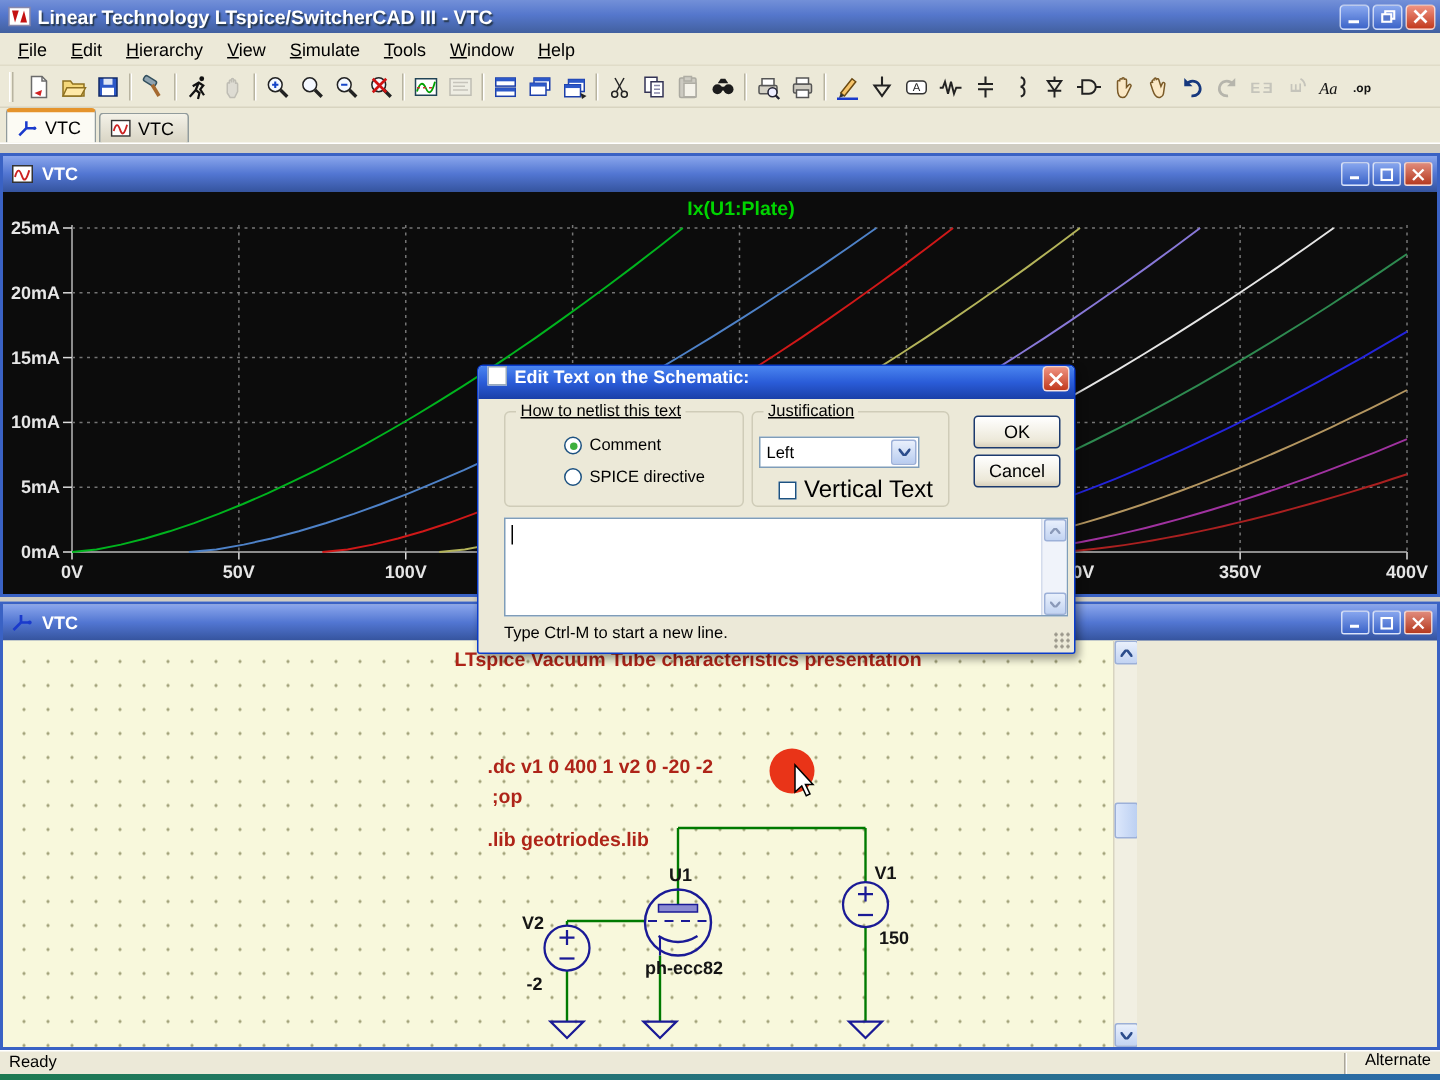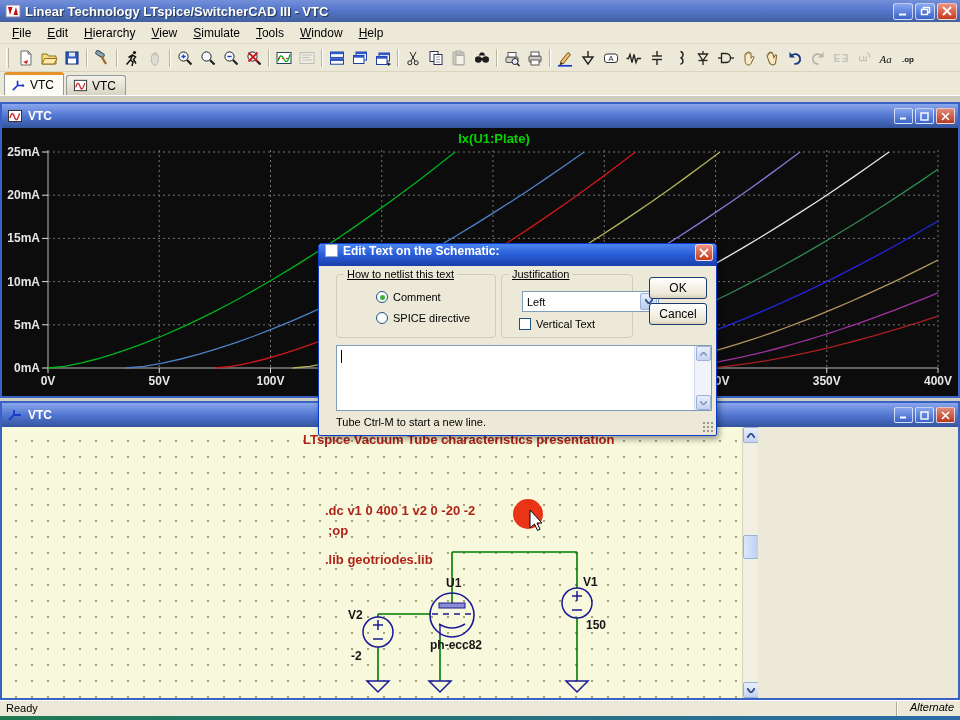--- a/index.html
+++ b/index.html
@@ -97,41 +97,41 @@
   .grp .glabel { position:absolute; left:7px; top:-7px; background:#ece9d8; padding:0 3px; font-size:11px;text-decoration:underline; }
   .radio-row { position:absolute; display:flex; align-items:center; gap:5px; font-size:11px;margin-left:21px; }
   .radio { width:12px; height:12px; border-radius:50%; border:1px solid #1d5281; background:#fff;
     display:flex; align-items:center; justify-content:center; }
   .radio .dot { width:5px; height:5px; border-radius:50%; background:#3db03d; display:none; }
   .combo { position:absolute; height:21px; background:#fff; border:1px solid #7f9db9; display:flex;
     align-items:center; font-size:11px; }
   .combo .cval { flex:1; padding-left:4px; }
   .combo .combo-btn { width:17px; height:17px; margin:1px; border:1px solid #9cb0d8; border-radius:2px;
     background:linear-gradient(180deg,#e9f0fc,#b8ccf0); display:flex; align-items:center; justify-content:center; }
-  .check-row { position:absolute; display:flex; align-items:center; gap:5px; font-size:11px; }
+  .check-row { position:absolute; display:flex; align-items:center; gap:5px; font-size:16px; }
   .checkbox { width:12px; height:12px; border:1px solid #1d5281; background:#fff; }
   .xp-btn { position:absolute; width:58px; height:22px; border:1px solid #1c3a6e; border-radius:3px;
     background:linear-gradient(180deg,#ffffff,#ece8d8 80%,#d8d0bc); font-size:12px;
     display:flex; align-items:center; justify-content:center; }
   .dlg-textarea { position:absolute; left:17px; top:101px; width:376px; height:66px; background:#fff;
     border:1px solid #7f9db9; }
   .caret { position:absolute; left:4px; top:4px; width:1px; height:13px; background:#000; }
   .ta-scroll { position:absolute; right:0; top:0; width:17px; height:64px; background:#f0f3fa; border-left:1px solid #d4dcec; }
   .ta-scroll .sbtn { width:15px; height:15px; left:1px; }
   .dlg-hint { position:absolute; left:17px; top:172px; font-size:11px; }
   .grip { position:absolute; right:2px; bottom:2px; width:12px; height:12px;
     background:radial-gradient(#9a968a 1px, transparent 1.2px); background-size:4px 4px; }
 
   
   .statusbar { position:absolute; left:0; top:700px; width:960px; height:16px; background:#ece9d8;
     border-top:1px solid #fff; font-size:11px; }
   .status-left { position:absolute; left:6px; top:1px; }
   .status-div { position:absolute; right:62px; top:1px; width:2px; height:14px;
     border-left:1px solid #aaa69a; border-right:1px solid #fff; }
-  .status-right { position:absolute; right:6px; top:0;font-style:italic; }
+  .status-right { position:absolute; right:6px; top:0; }
   .bottomstrip { position:absolute; left:0; top:716px; width:960px; height:4px;
     background:linear-gradient(90deg,#1e7a52,#2c6ba8); }
 </style>
 </head>
 <body>
 
 <div class="titlebar">
   <span class="logo">
     <svg viewBox="0 0 16 16">
         <rect x="1" y="2" width="14" height="12" fill="#fff" stroke="#88a"></rect>
@@ -659,21 +659,21 @@
       <span>Comment</span>
     </label>
     <label class="radio-row" style="left:18px;top:37px">
       <span class="radio"></span>
       <span>SPICE directive</span>
     </label>
   </div>
 
   <div class="grp" style="left:182px;top:30px;width:132px;height:64px">
     <span class="glabel">Justification</span>
-    <div class="combo" style="left:20px;top:16px;width:137px">
+    <div class="combo" style="left:4px;top:16px;width:107px">
       <span class="cval">Left</span>
       <span class="combo-btn">
         <svg width="8" height="5">
             <path d="M0 0 L4 5 L8 0" fill="none" stroke="#2c4d8c" stroke-width="1.8"></path>
           </svg>
       </span>
     </div>
     <label class="check-row" style="left:17px;top:43px">
       <span class="checkbox"></span>
       <span>Vertical Text</span>
@@ -692,21 +692,21 @@
           </svg>
       </div>
       <div class="sbtn" style="bottom:0;top:auto">
         <svg width="7" height="4">
             <path d="M0 0 L3.5 4 L7 0" fill="none" stroke="#8a99b8" stroke-width="1.6"></path>
           </svg>
       </div>
     </div>
   </div>
 
-  <div class="dlg-hint">Tube Ctrl-M to start a new line.</div>
+  <div class="dlg-hint">Type Ctrl-M to start a new line.</div>
   <div class="grip"></div>
 </div>
 
 <div class="statusbar">
   <span class="status-left">Ready</span>
   <span class="status-div"></span>
   <span class="status-right">Alternate</span>
 </div>
 <div class="bottomstrip"></div>
 

